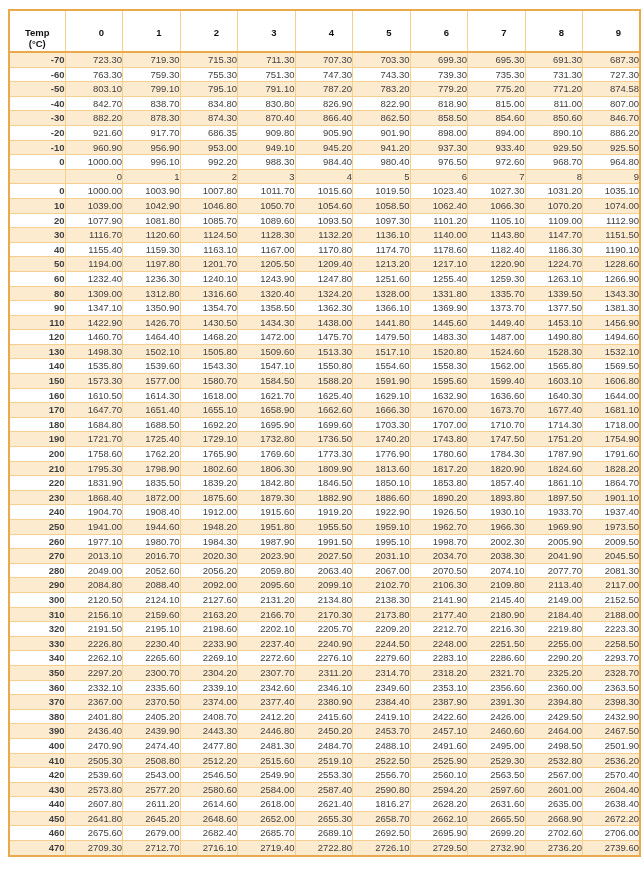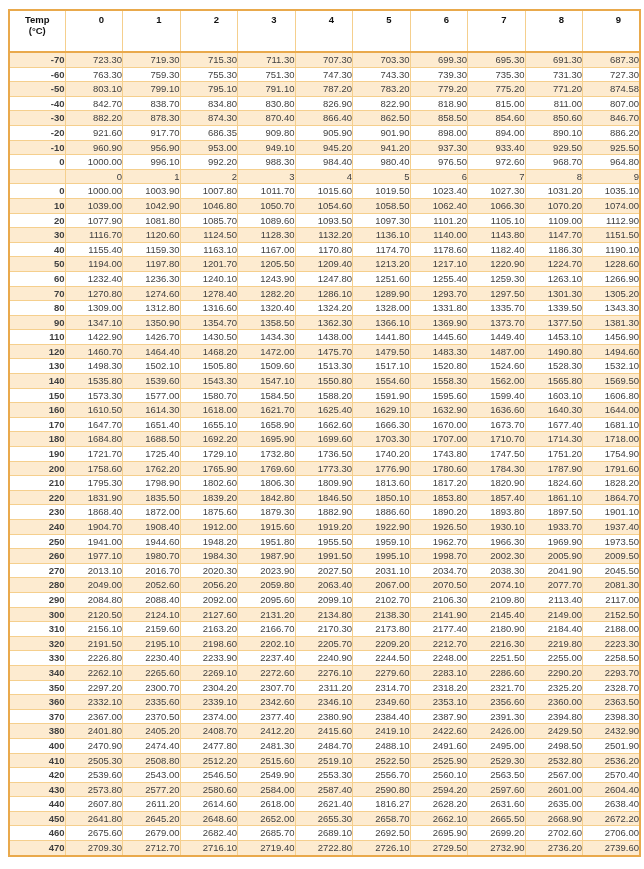--- a/index.html
+++ b/index.html
@@ -37,21 +37,21 @@
     font-size: 9.5px;
     box-sizing: border-box;
     white-space: nowrap;
     overflow: hidden;
   }
 
   
   table.res-table thead th {
     height: 42px;
     vertical-align: top;
-    padding-top: 3px;
+    padding-top: 16px;
     font-weight: bold;
     color: #111111;
     border-bottom: 2px solid #e9a94c;
     background: #ffffff;
     line-height: 11px;
   }
   th.corner-cell { text-align: center; padding-left: 2px; padding-right: 2px; }
   thead th.colhead-cell { text-align: right; padding-right: 18px; }
 
   
@@ -323,33 +323,20 @@
             <td class="value-cell">1240.10</td>
             <td class="value-cell">1243.90</td>
             <td class="value-cell">1247.80</td>
             <td class="value-cell">1251.60</td>
             <td class="value-cell">1255.40</td>
             <td class="value-cell">1259.30</td>
             <td class="value-cell">1263.10</td>
             <td class="value-cell">1266.90</td>
           </tr>
           <tr>
-            <td class="temp-cell">70</td>
-            <td class="value-cell">1270.80</td>
-            <td class="value-cell">1274.60</td>
-            <td class="value-cell">1278.40</td>
-            <td class="value-cell">1282.20</td>
-            <td class="value-cell">1286.10</td>
-            <td class="value-cell">1289.90</td>
-            <td class="value-cell">1293.70</td>
-            <td class="value-cell">1297.50</td>
-            <td class="value-cell">1301.30</td>
-            <td class="value-cell">1305.20</td>
-          </tr>
-          <tr>
             <td class="temp-cell">80</td>
             <td class="value-cell">1309.00</td>
             <td class="value-cell">1312.80</td>
             <td class="value-cell">1316.60</td>
             <td class="value-cell">1320.40</td>
             <td class="value-cell">1324.20</td>
             <td class="value-cell">1328.00</td>
             <td class="value-cell">1331.80</td>
             <td class="value-cell">1335.70</td>
             <td class="value-cell">1339.50</td>
@@ -726,20 +713,33 @@
             <td class="value-cell">2408.70</td>
             <td class="value-cell">2412.20</td>
             <td class="value-cell">2415.60</td>
             <td class="value-cell">2419.10</td>
             <td class="value-cell">2422.60</td>
             <td class="value-cell">2426.00</td>
             <td class="value-cell">2429.50</td>
             <td class="value-cell">2432.90</td>
           </tr>
           <tr>
+            <td class="temp-cell">390</td>
+            <td class="value-cell">2436.40</td>
+            <td class="value-cell">2439.90</td>
+            <td class="value-cell">2443.30</td>
+            <td class="value-cell">2446.80</td>
+            <td class="value-cell">2450.20</td>
+            <td class="value-cell">2453.70</td>
+            <td class="value-cell">2457.10</td>
+            <td class="value-cell">2460.60</td>
+            <td class="value-cell">2464.00</td>
+            <td class="value-cell">2467.50</td>
+          </tr>
+          <tr>
             <td class="temp-cell">400</td>
             <td class="value-cell">2470.90</td>
             <td class="value-cell">2474.40</td>
             <td class="value-cell">2477.80</td>
             <td class="value-cell">2481.30</td>
             <td class="value-cell">2484.70</td>
             <td class="value-cell">2488.10</td>
             <td class="value-cell">2491.60</td>
             <td class="value-cell">2495.00</td>
             <td class="value-cell">2498.50</td>

